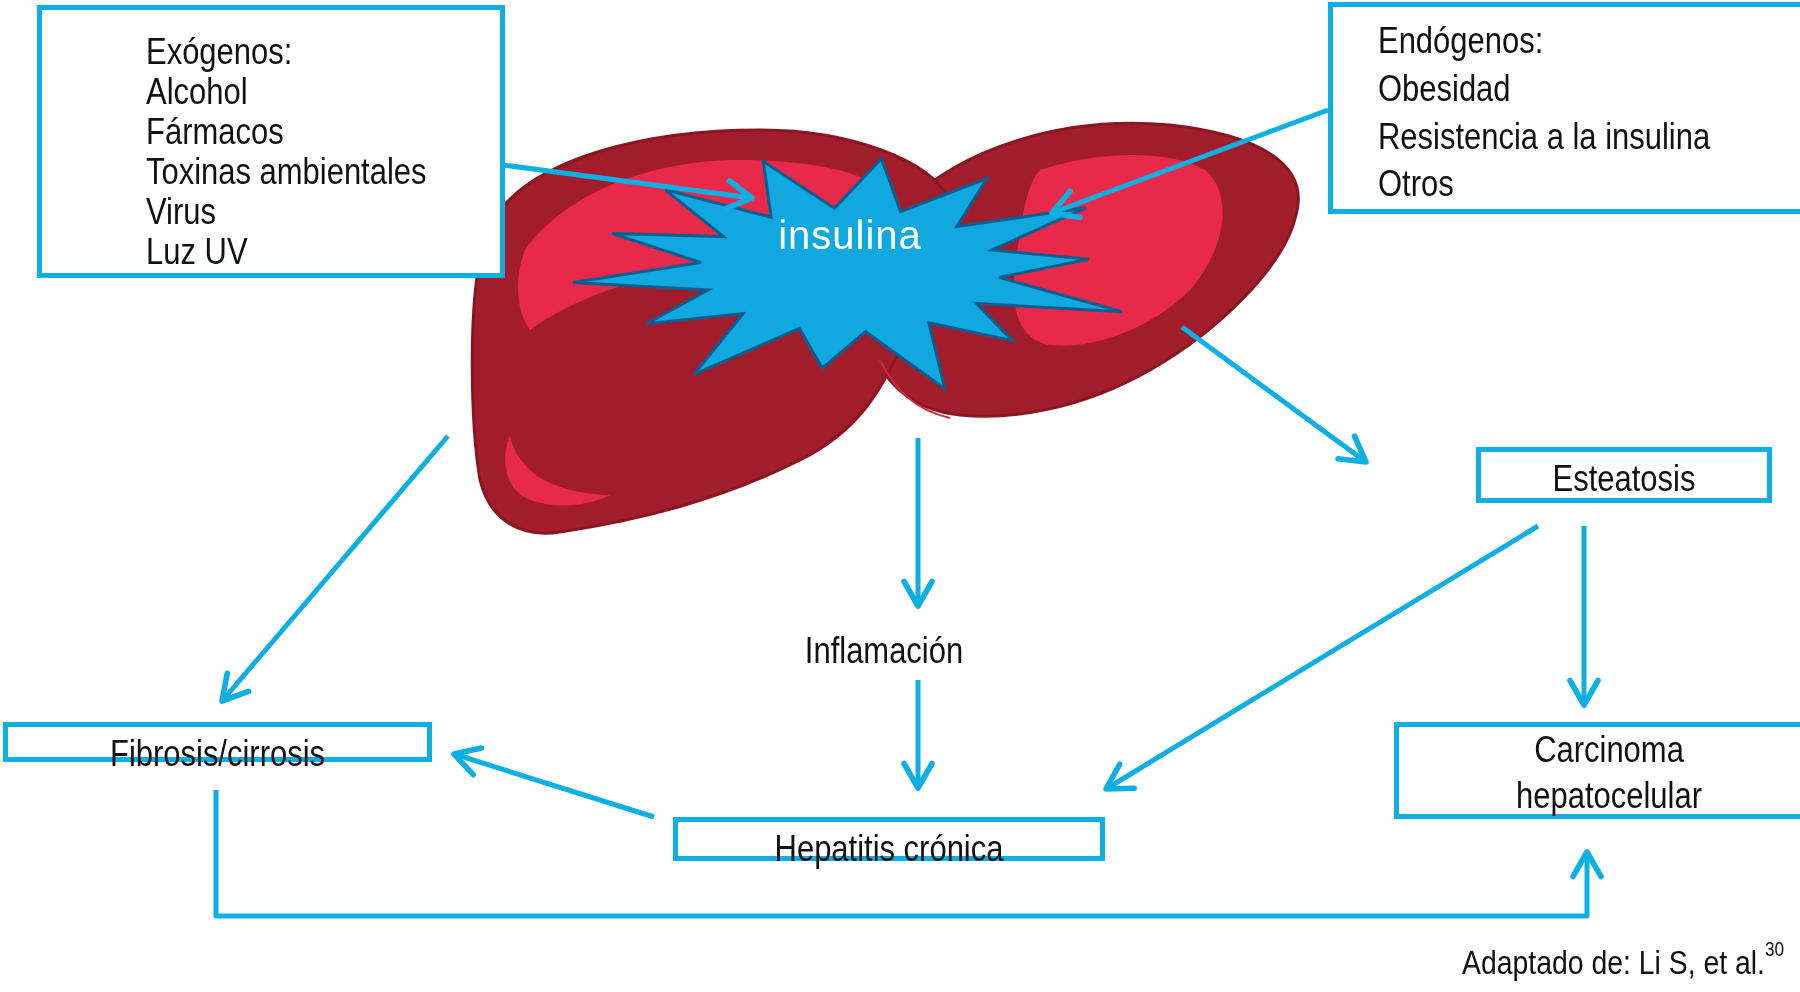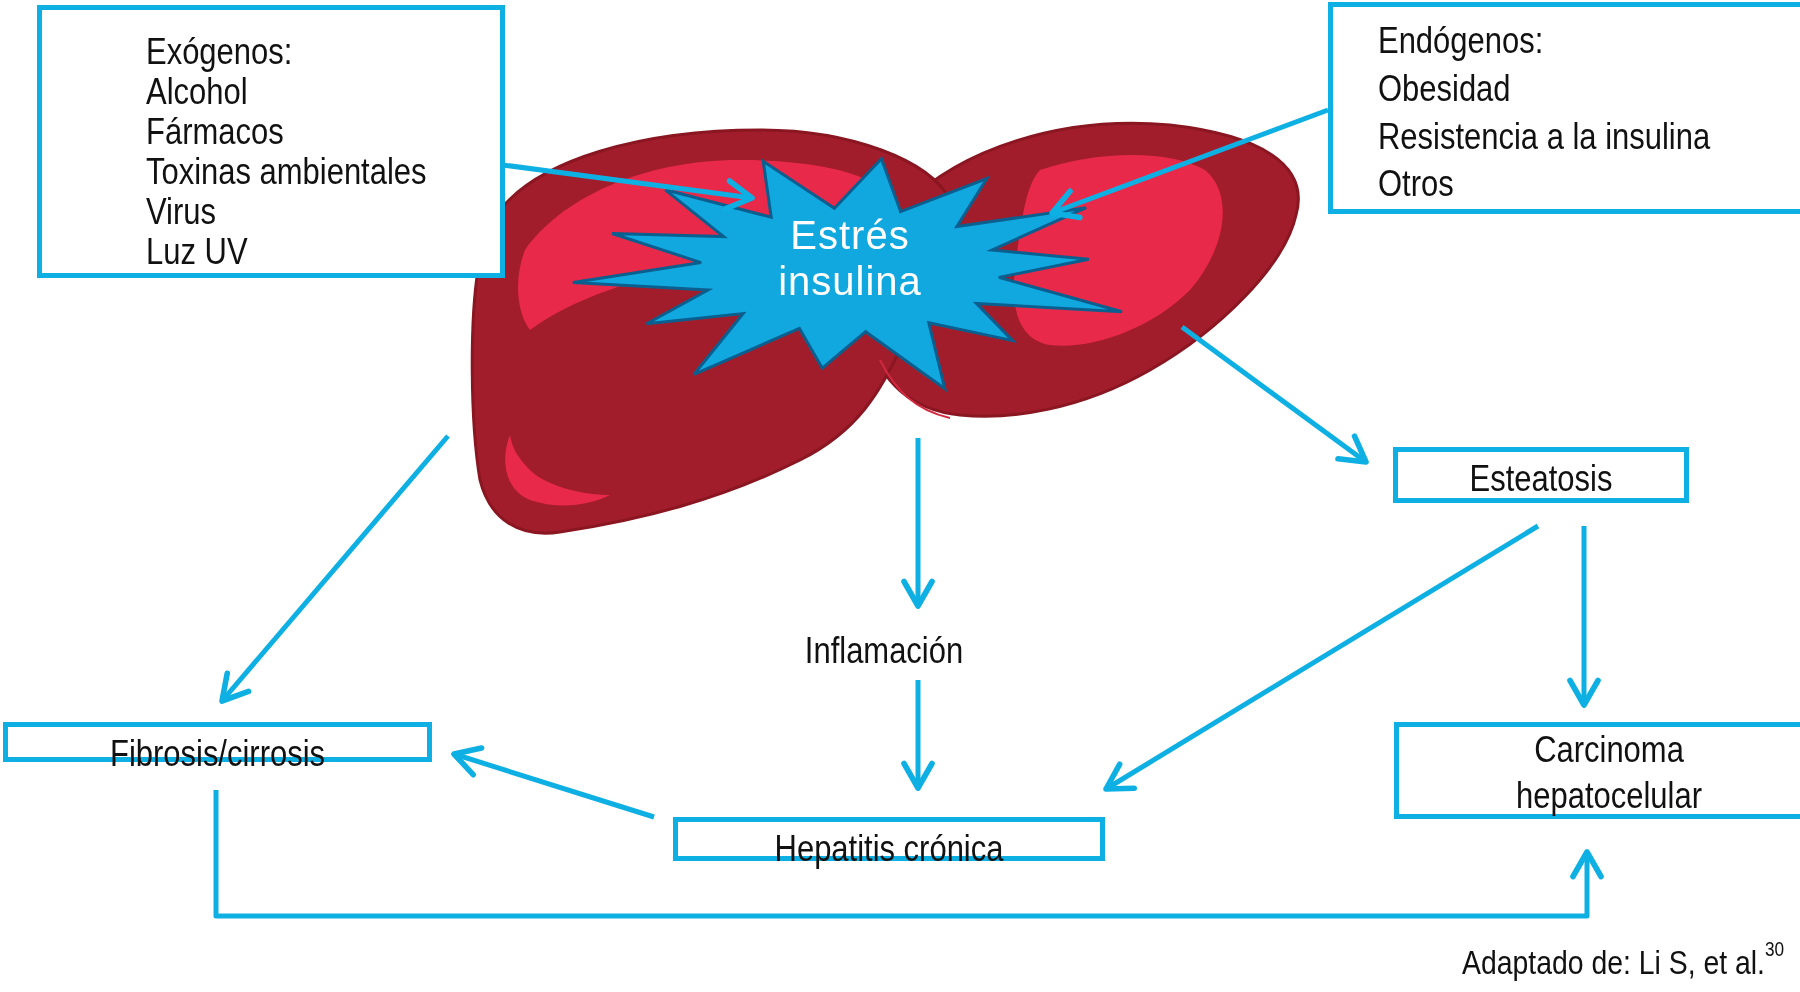--- a/index.html
+++ b/index.html
@@ -61,25 +61,24 @@
 </div>
 
 <div class="box" style="left:1328px; top:2px; width:551px; height:212px;">
   <div class="txt list-line" style="left:45px; top:14px;">Endógenos:</div>
   <div class="txt list-line" style="left:45px; top:62px;">Obesidad</div>
   <div class="txt list-line" style="left:45px; top:110px;">Resistencia a la insulina</div>
   <div class="txt list-line" style="left:45px; top:157px;">Otros</div>
 </div>
 
 <div class="star-label" style="left:700px; top:212px;">
-  <div>Estrés</div>
   <div>insulina</div>
 </div>
 
-<div class="box" style="left:1393px; top:447px; width:296px; height:56px;text-decoration:underline;">
+<div class="box" style="left:1476px; top:447px; width:296px; height:56px;text-decoration:underline;">
   <div class="txt ctr" style="left:0; width:286px; top:6px; font-size:36px;">Esteatosis</div>
 </div>
 
 <div class="txt ctr" style="left:784px; width:200px; top:630px; font-size:36px;">Inflamación</div>
 
 <div class="box" style="left:3px; top:722px; width:429px; height:40px;">
   <div class="txt ctr" style="left:0; width:419px; top:6px; font-size:36px;">Fibrosis/cirrosis</div>
 </div>
 
 <div class="box" style="left:673px; top:817px; width:432px; height:44px;">

